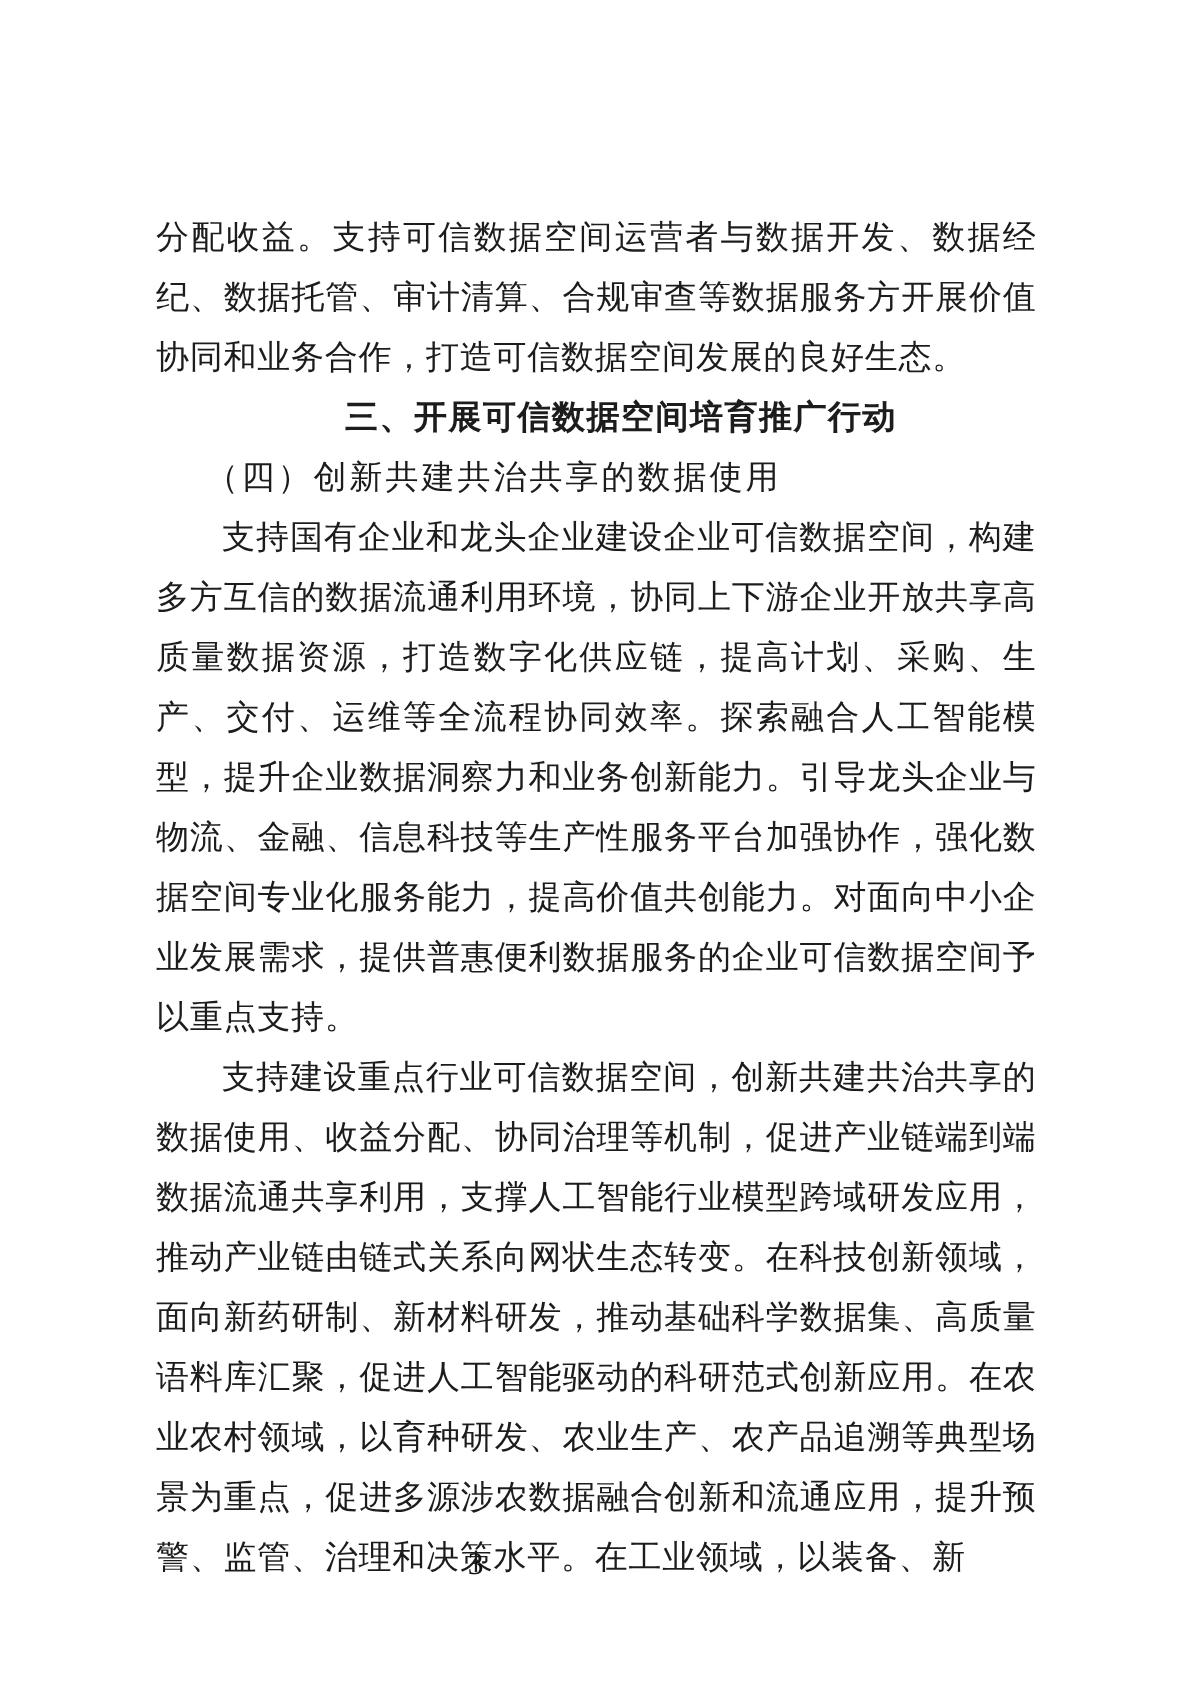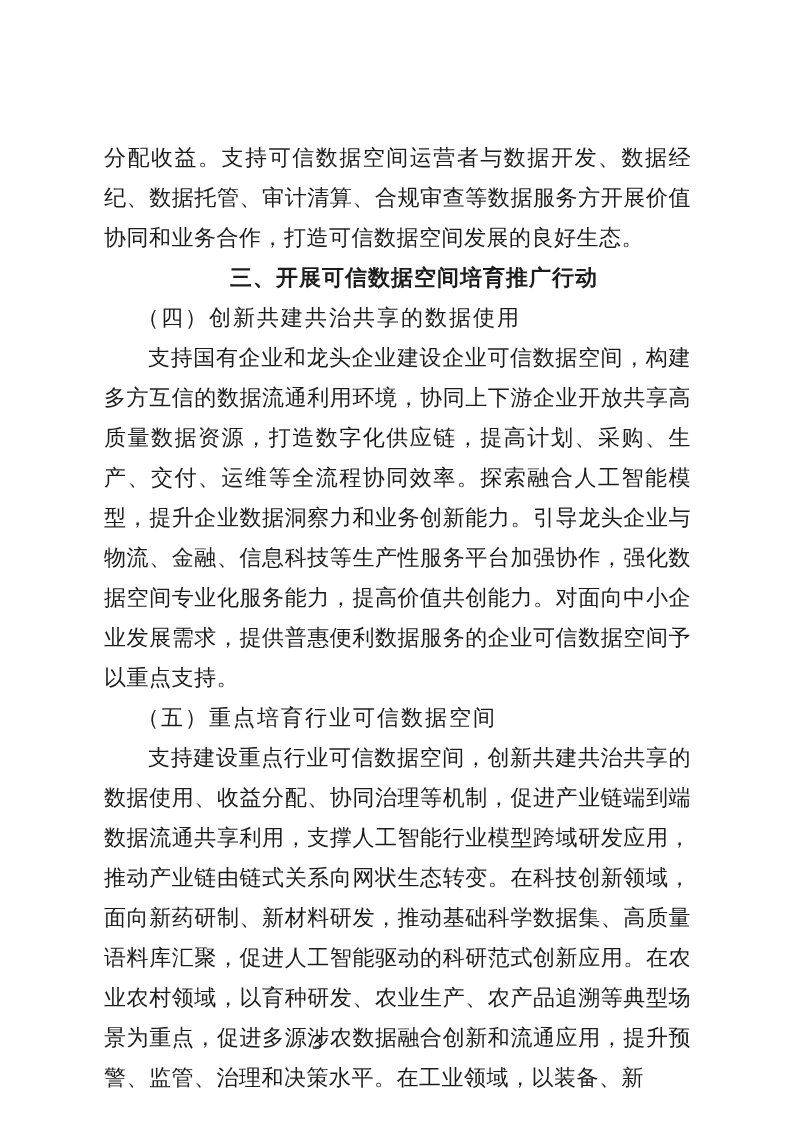--- a/index.html
+++ b/index.html
@@ -61,18 +61,17 @@
 </style>
 </head>
 <body>
 
 <div class="page">
   <div class="content">
     <div class="doc-block continuation">分配收益。支持可信数据空间运营者与数据开发、数据经纪、数据托管、审计清算、合规审查等数据服务方开展价值协同和业务合作，打造可信数据空间发展的良好生态。</div>
     <div class="doc-block heading">三、开展可信数据空间培育推广行动</div>
     <div class="doc-block subheading">（四）创新共建共治共享的数据使用</div>
     <div class="doc-block para">支持国有企业和龙头企业建设企业可信数据空间，构建多方互信的数据流通利用环境，协同上下游企业开放共享高质量数据资源，打造数字化供应链，提高计划、采购、生产、交付、运维等全流程协同效率。探索融合人工智能模型，提升企业数据洞察力和业务创新能力。引导龙头企业与物流、金融、信息科技等生产性服务平台加强协作，强化数据空间专业化服务能力，提高价值共创能力。对面向中小企业发展需求，提供普惠便利数据服务的企业可信数据空间予以重点支持。</div>
-    <div class="doc-block subheading">（五）重点培育行业可信数据空间</div>
     <div class="doc-block para">支持建设重点行业可信数据空间，创新共建共治共享的数据使用、收益分配、协同治理等机制，促进产业链端到端数据流通共享利用，支撑人工智能行业模型跨域研发应用，推动产业链由链式关系向网状生态转变。在科技创新领域，面向新药研制、新材料研发，推动基础科学数据集、高质量语料库汇聚，促进人工智能驱动的科研范式创新应用。在农业农村领域，以育种研发、农业生产、农产品追溯等典型场景为重点，促进多源涉农数据融合创新和流通应用，提升预警、监管、治理和决策水平。在工业领域，以装备、新</div>
   </div>
 
   <div class="page-number">3</div>
 </div>
 
 </body></html>

